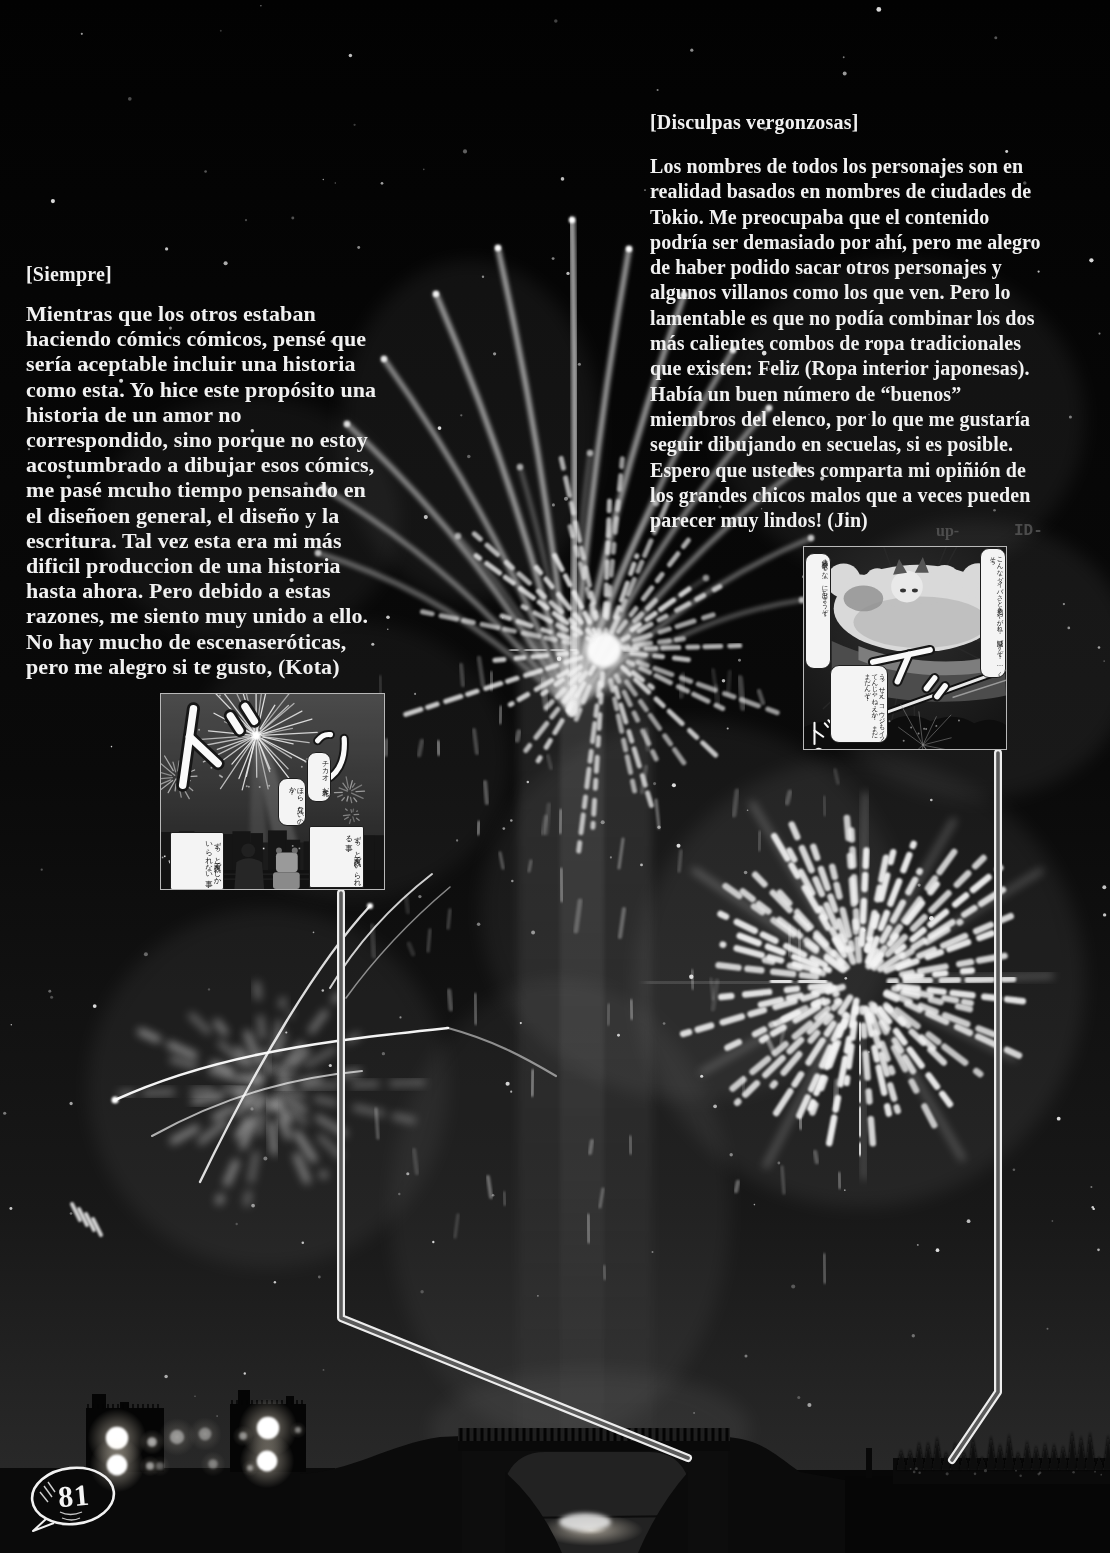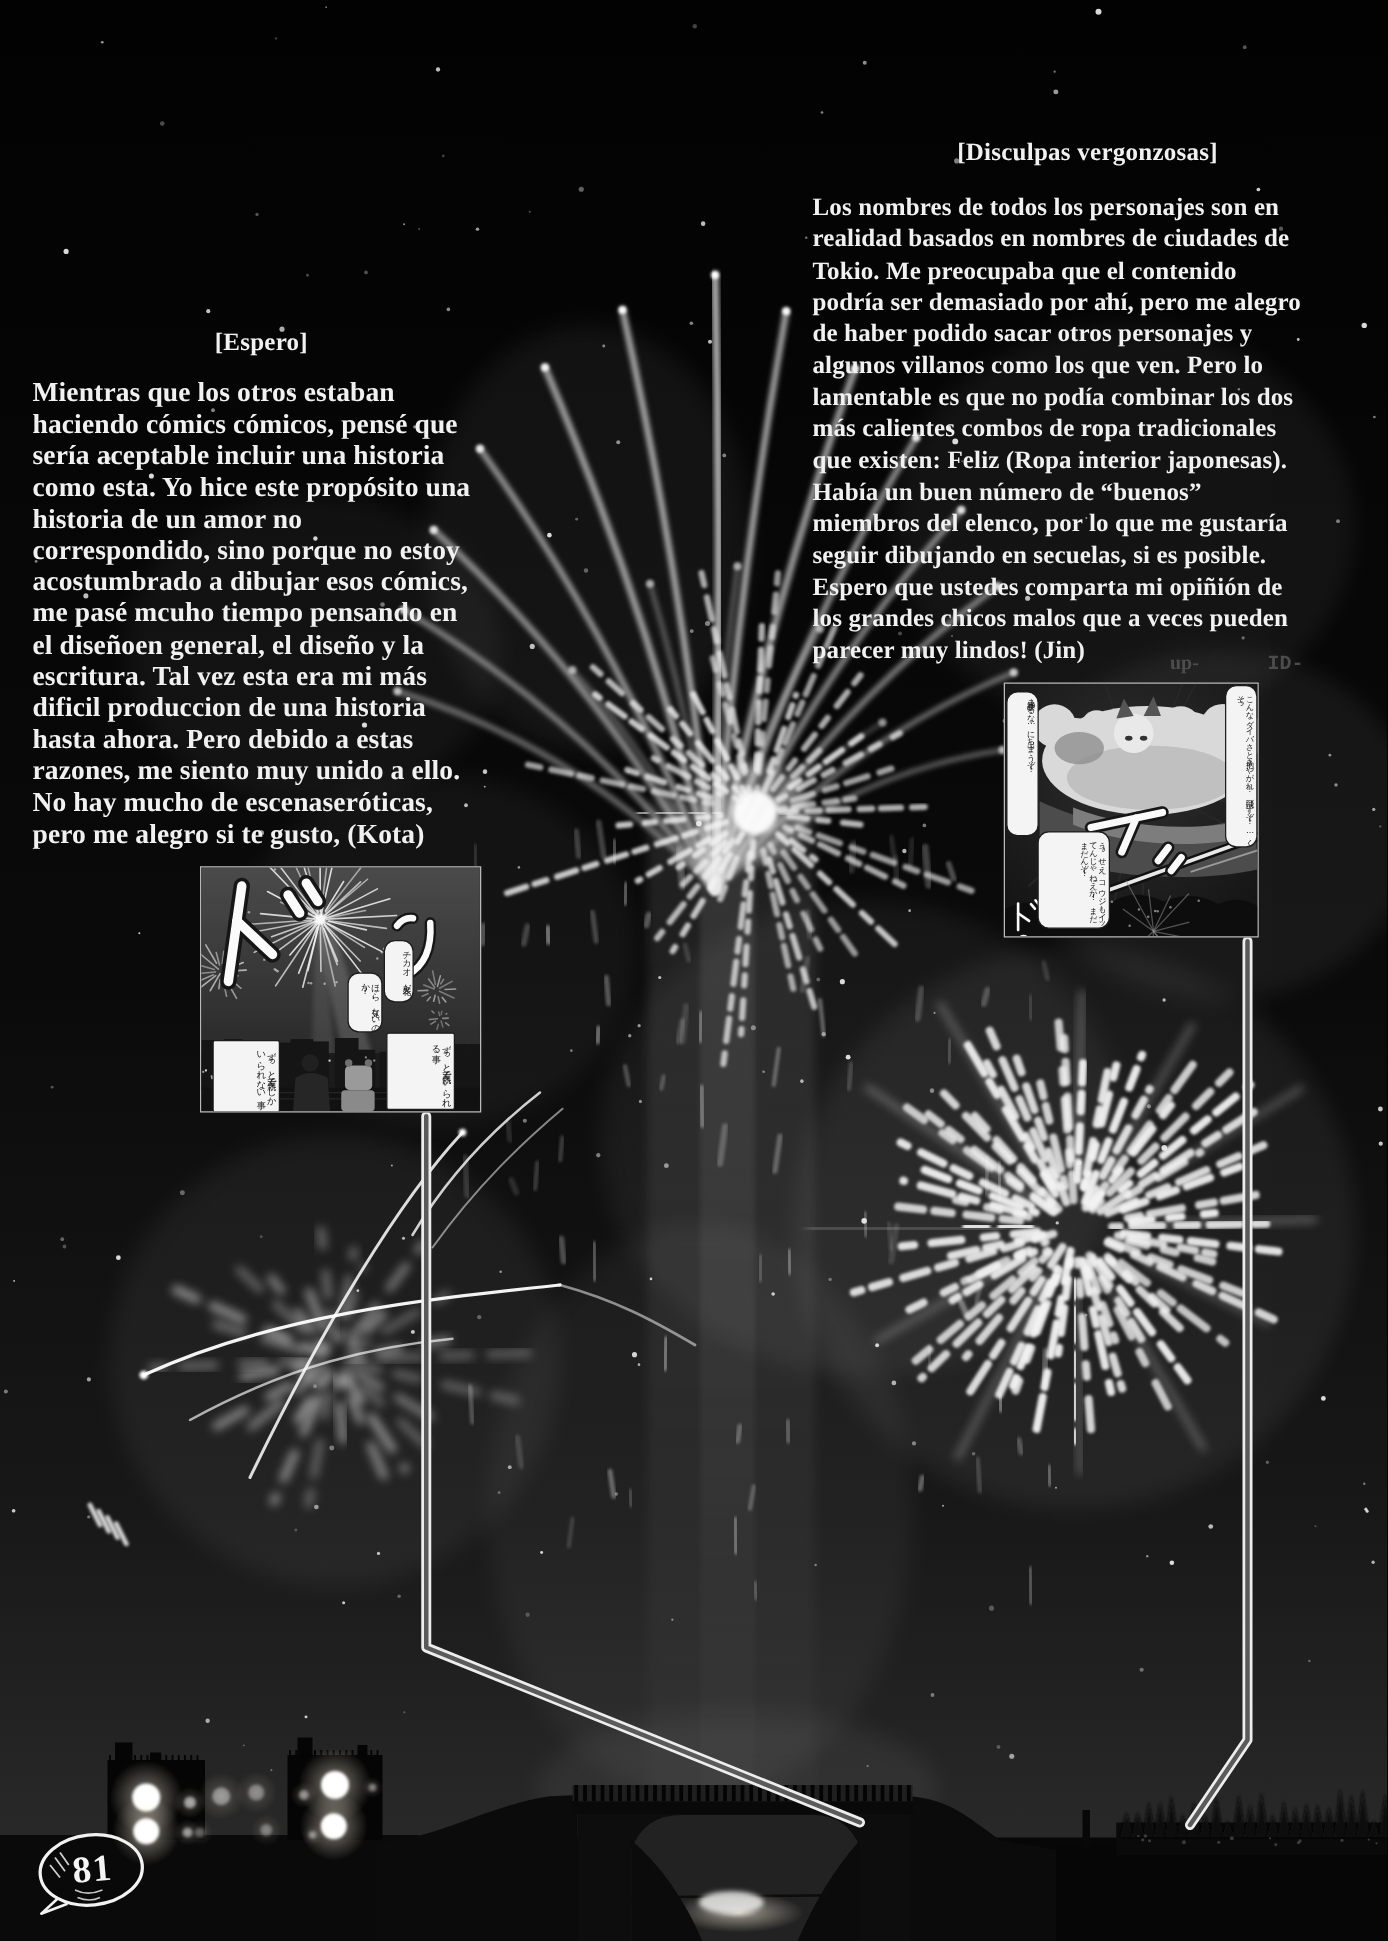--- a/index.html
+++ b/index.html
@@ -1,20 +1,20 @@
 <!DOCTYPE html>
 <html><head>
 <meta charset="utf-8">
 <style>
   html,body{margin:0;padding:0;background:#000;}
   #stage{position:relative;width:1110px;height:1553px;overflow:hidden;background:#030303;
          font-family:"Liberation Serif",serif;}
   #scene{position:absolute;left:0;top:0;}
   .note{position:absolute;color:#f1f1f1;font-weight:700;}
-  .note-heading{text-align:center;font-size:20px;letter-spacing:.2px;}
+  .note-heading{font-size:20px;letter-spacing:.2px;}
   .note-body{white-space:pre;letter-spacing:.1px;}
   #note-left{left:26px;top:263px;width:366px;}
   #note-left .note-body{margin-top:15px;font-size:22px;line-height:25.2px;}
   #note-right{left:650px;top:111px;width:440px;}
   #note-right .note-body{margin-top:20px;font-size:20px;line-height:25.3px;}
   .panel{position:absolute;border:1px solid #b9b9b9;box-sizing:border-box;background:#222;overflow:hidden;}
   #panel-left{left:160px;top:693px;width:225px;height:197px;}
   #panel-right{left:803px;top:546px;width:204px;height:204px;}
   .panel-art{position:absolute;left:0;top:0;width:100%;height:100%;}
   .vtext{writing-mode:vertical-rl;text-orientation:upright;font-family:"DejaVu Sans",sans-serif;
@@ -751,21 +751,21 @@
         <path d="M46,1519 L33,1531 L54,1523" stroke="#f2f2f2" stroke-width="2" fill="none" stroke-linejoin="round"></path>
         <path d="M44,1486 L52,1497" stroke="#f2f2f2" stroke-width="1.4" fill="none" opacity="0.85"></path>
         <path d="M40,1492 L48,1502" stroke="#f2f2f2" stroke-width="1.4" fill="none" opacity="0.85"></path>
         <path d="M48,1482 L55,1492" stroke="#f2f2f2" stroke-width="1.4" fill="none" opacity="0.85"></path>
         <path d="M60,1512 Q70,1517 82,1512" stroke="#f2f2f2" stroke-width="1.3" fill="none" opacity="0.8"></path>
         <path d="M62,1518 Q72,1522 80,1518" stroke="#f2f2f2" stroke-width="1.3" fill="none" opacity="0.8"></path>
       </g>
     </svg>
 
   <div class="note" id="note-left">
-    <div class="note-heading">[Espero]</div>
+    <div class="note-heading">[Siempre]</div>
     <div class="note-body">Mientras que los otros estaban
 haciendo cómics cómicos, pensé que
 sería aceptable incluir una historia
 como esta. Yo hice este propósito una
 historia de un amor no
 correspondido, sino porque no estoy
 acostumbrado a dibujar esos cómics,
 me pasé mcuho tiempo pensando en
 el diseñoen general, el diseño y la
 escritura. Tal vez esta era mi más

